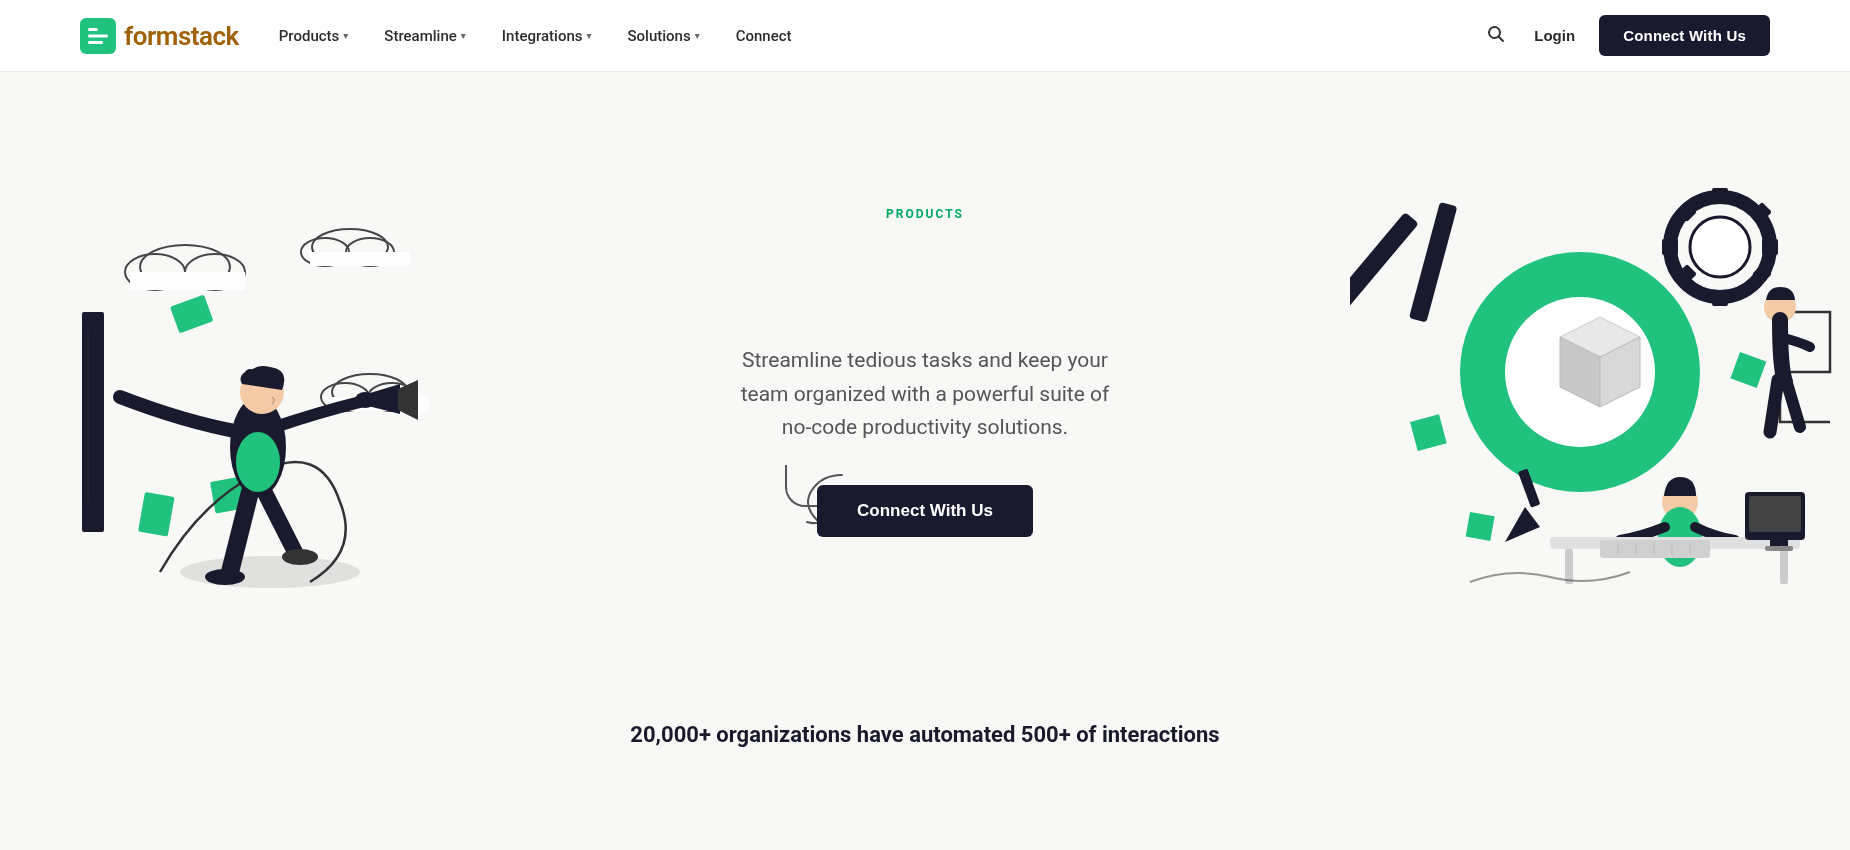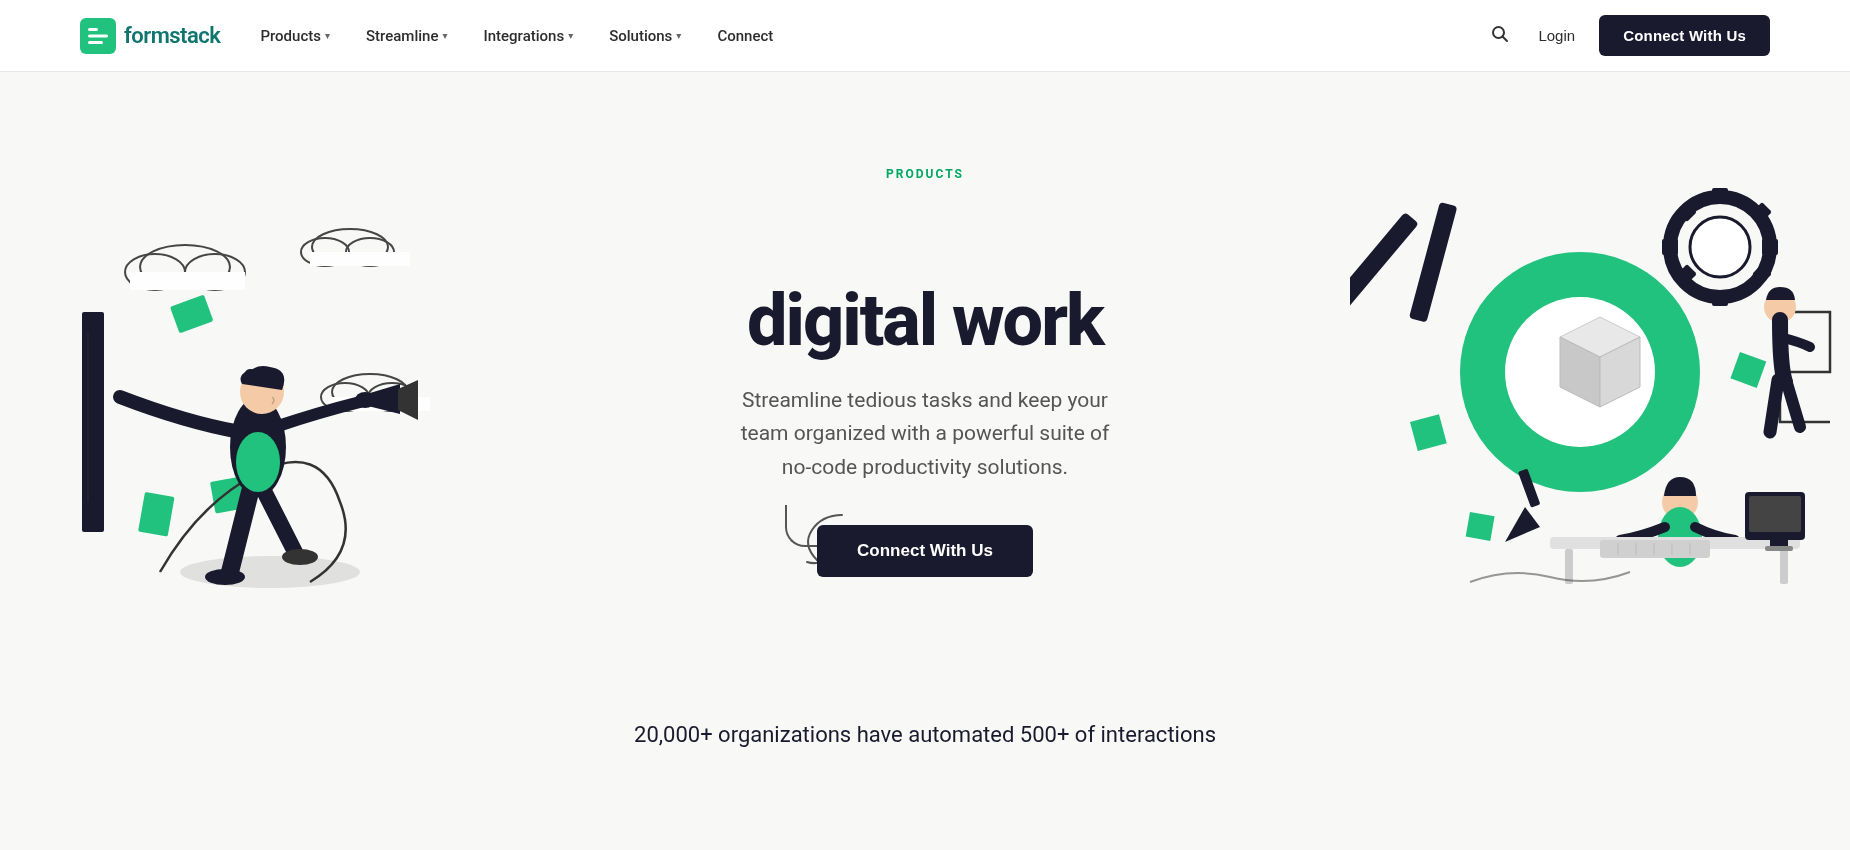--- a/index.html
+++ b/index.html
@@ -32,23 +32,23 @@
       display: flex;
       align-items: center;
       gap: 8px;
       text-decoration: none;
     }
     .logo-icon {
       width: 36px;
       height: 36px;
     }
     .logo-text {
-      font-size: 22px;
+      font-size: 26px;
       font-weight: 600;
-      color: #0f766e;
+      color: #a16207;
       letter-spacing: -0.5px;
     }
     .nav-links {
       display: flex;
       align-items: center;
       gap: 36px;
       list-style: none;
     }
     .nav-links li a {
       font-size: 15px;
@@ -70,21 +70,21 @@
     }
     .search-icon-btn {
       background: none;
       border: none;
       cursor: pointer;
       padding: 4px;
       color: #333;
     }
     .login-link {
       font-size: 15px;
-      font-weight: 400;
+      font-weight: 700;
       color: #2d2d2d;
       text-decoration: none;
       cursor: pointer;
       background: none;
       border: none;
       text-align: center;
     }
     .cta-button {
       background: #1a1a2e;
       color: #ffffff;
@@ -179,21 +179,21 @@
       flex-shrink: 0;
       position: relative;
       height: 440px;
     }
 
     
     .stats-bar {
       text-align: center;
       padding: 30px 0 20px;
       font-size: 22px;
-      font-weight: 400;
+      font-weight: 700;
       color: #1a1a2e;
     }
 
     
     .left-svg, .right-svg {
       width: 100%;
       height: 100%;
     }
 
     
@@ -330,21 +330,20 @@
       <path d="M 242 232 Q 238 225 245 220 Q 248 215 255 218" fill="#1a1a2e"></path>
 
       <path d="M 272 245 Q 276 248 272 252" stroke="#c0a080" stroke-width="1.5" fill="none"></path>
     </svg>
   </div>
 
   <div class="hero-center">
     <p class="hero-eyebrow">PRODUCTS</p>
     <h1 class="hero-title">
       <br>
-      <span>digital work</span>
     </h1>
     <p class="hero-subtitle">Streamline tedious tasks and keep your team organized with a powerful suite of no-code productivity solutions.</p>
     <div style="position:relative; display:inline-block;">
       
       <svg class="curl-svg" width="50" height="55" viewBox="0 0 50 55">
         <path d="M 45 5 Q 25 5 15 20 Q 5 35 20 50" stroke="#555" stroke-width="2" fill="none" stroke-linecap="round"></path>
         <path d="M 10 52 Q 20 55 25 50 Q 28 47 20 50" stroke="#555" stroke-width="2" fill="none" stroke-linecap="round"></path>
       </svg>
       <button class="hero-cta">Connect With Us</button>
     </div>

